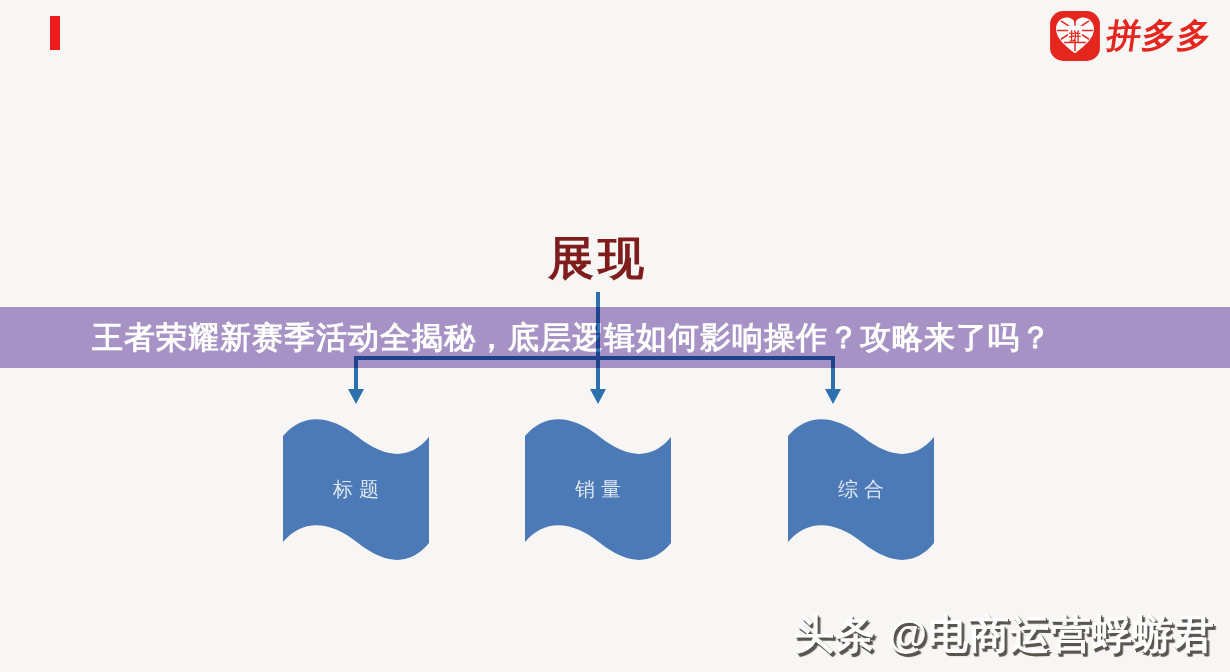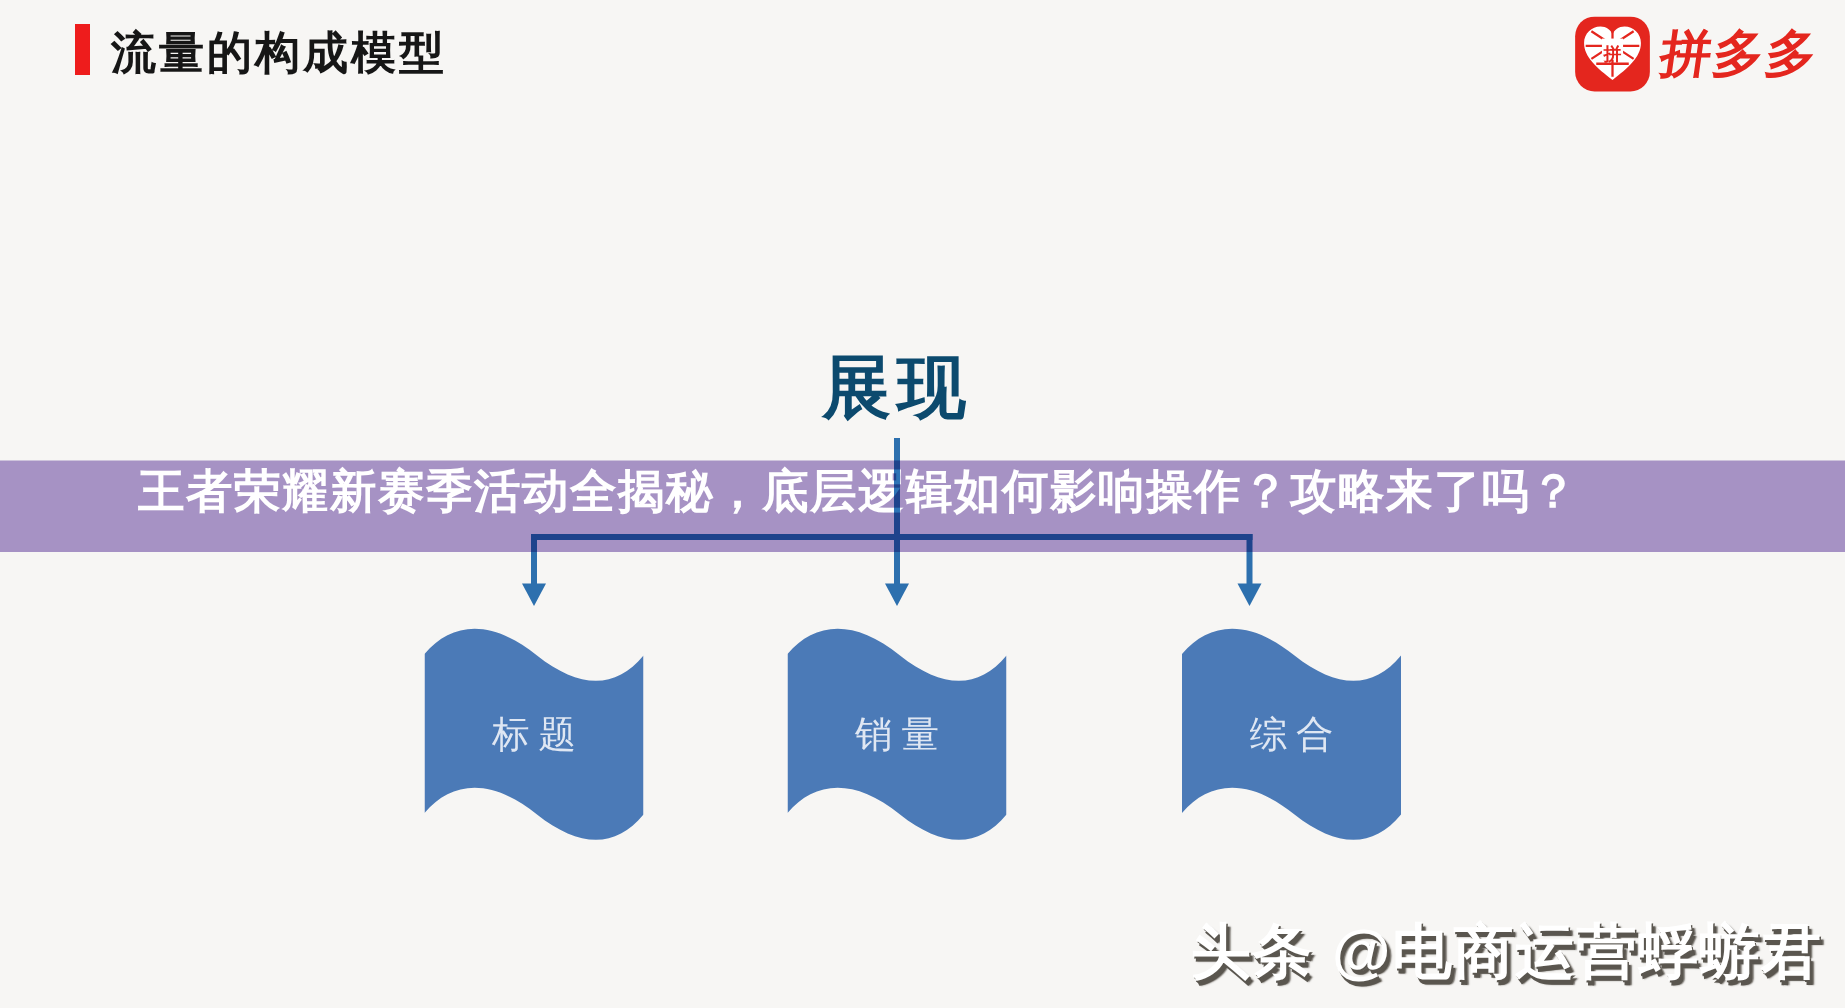--- a/index.html
+++ b/index.html
@@ -26,28 +26,28 @@
   .brand-name {
     margin-left:6px;
     font-size:34px; font-weight:900; color:#e4261e;
     transform:skewX(-8deg); letter-spacing:1px;
   }
 
   
   .root-label {
     position:absolute; left:0; top:228px; width:1196px;
     text-align:center;
-    font-size:46px; font-weight:900; color:#0c4a6e; letter-spacing:4px;
+    font-size:46px; font-weight:900; color:#7f1d1d; letter-spacing:4px;
   }
 
   
   .overlay-banner {
     position:absolute; left:0; top:307px; width:1230px; height:61px;
     background:#a692c4; z-index:2;
-    display:flex; align-items:flex-start; justify-content:center;
+    display:flex; align-items:center; justify-content:center;
   }
   .overlay-banner .caption {
     padding-right:86px;
     font-size:31px; font-weight:900; color:#ffffff; letter-spacing:1px;
     white-space:nowrap;
   }
 
   
   .connector-svg {
     position:absolute; left:0; top:0; width:1230px; height:672px;
@@ -55,40 +55,39 @@
   }
 
   
   .flag {
     position:absolute; top:410px; width:146px; height:158px; z-index:1;
   }
   .flag svg { position:absolute; left:0; top:0; width:146px; height:158px; }
   .flag .flag-label {
     position:absolute; left:0; top:0; width:146px; height:158px;
     display:flex; align-items:center; justify-content:center;
-    font-size:25px; font-weight:400; color:rgba(235,240,247,.92);
+    font-size:20px; font-weight:400; color:rgba(235,240,247,.92);
     letter-spacing:6px; text-indent:6px;
   }
   .flag-1 { left:283px; }
   .flag-2 { left:525px;padding-left:39px; }
   .flag-3 { left:760px;margin-left:28px; }
 
   
   .watermark {
     position:absolute; right:15px; bottom:10px;
     font-size:40px; font-weight:800; color:#ffffff; letter-spacing:1px;
     text-shadow:1px 1px 0 #5a564f, 2px 3px 0 #5a564f, 3px 3px 1px rgba(90,86,79,.85);
   }
 </style>
 </head>
 <body>
 
 <div class="header">
   <div class="accent-bar"></div>
-  <div class="page-title">流量的构成模型</div>
 
   <div class="brand">
     <svg class="brand-icon" viewBox="0 0 48 48">
       <rect x="1" y="1" width="46" height="46" rx="12" fill="#e4261e"></rect>
       <path d="M24 40 C14.5 32.5 6.5 26 6.5 17.2 C6.5 11.3 11.2 7 16.6 7 C20.1 7 23 9.1 24 12 C25 9.1 27.9 7 31.4 7 C36.8 7 41.5 11.3 41.5 17.2 C41.5 26 33.5 32.5 24 40 Z" fill="#ffffff"></path>
       <path d="M24 9 L24 38 M11 10 L37 27 M37 10 L11 27 M7.5 19 L40.5 19 M14 30 L34 30" stroke="#e4261e" stroke-width="1.4" fill="none"></path>
       <rect x="17.5" y="14.5" width="13" height="13" fill="#ffffff"></rect>
       <text x="24" y="24.6" font-size="11" font-weight="bold" fill="#e4261e" text-anchor="middle" dominant-baseline="middle">拼</text>
     </svg>
     <span class="brand-name">拼多多</span>

